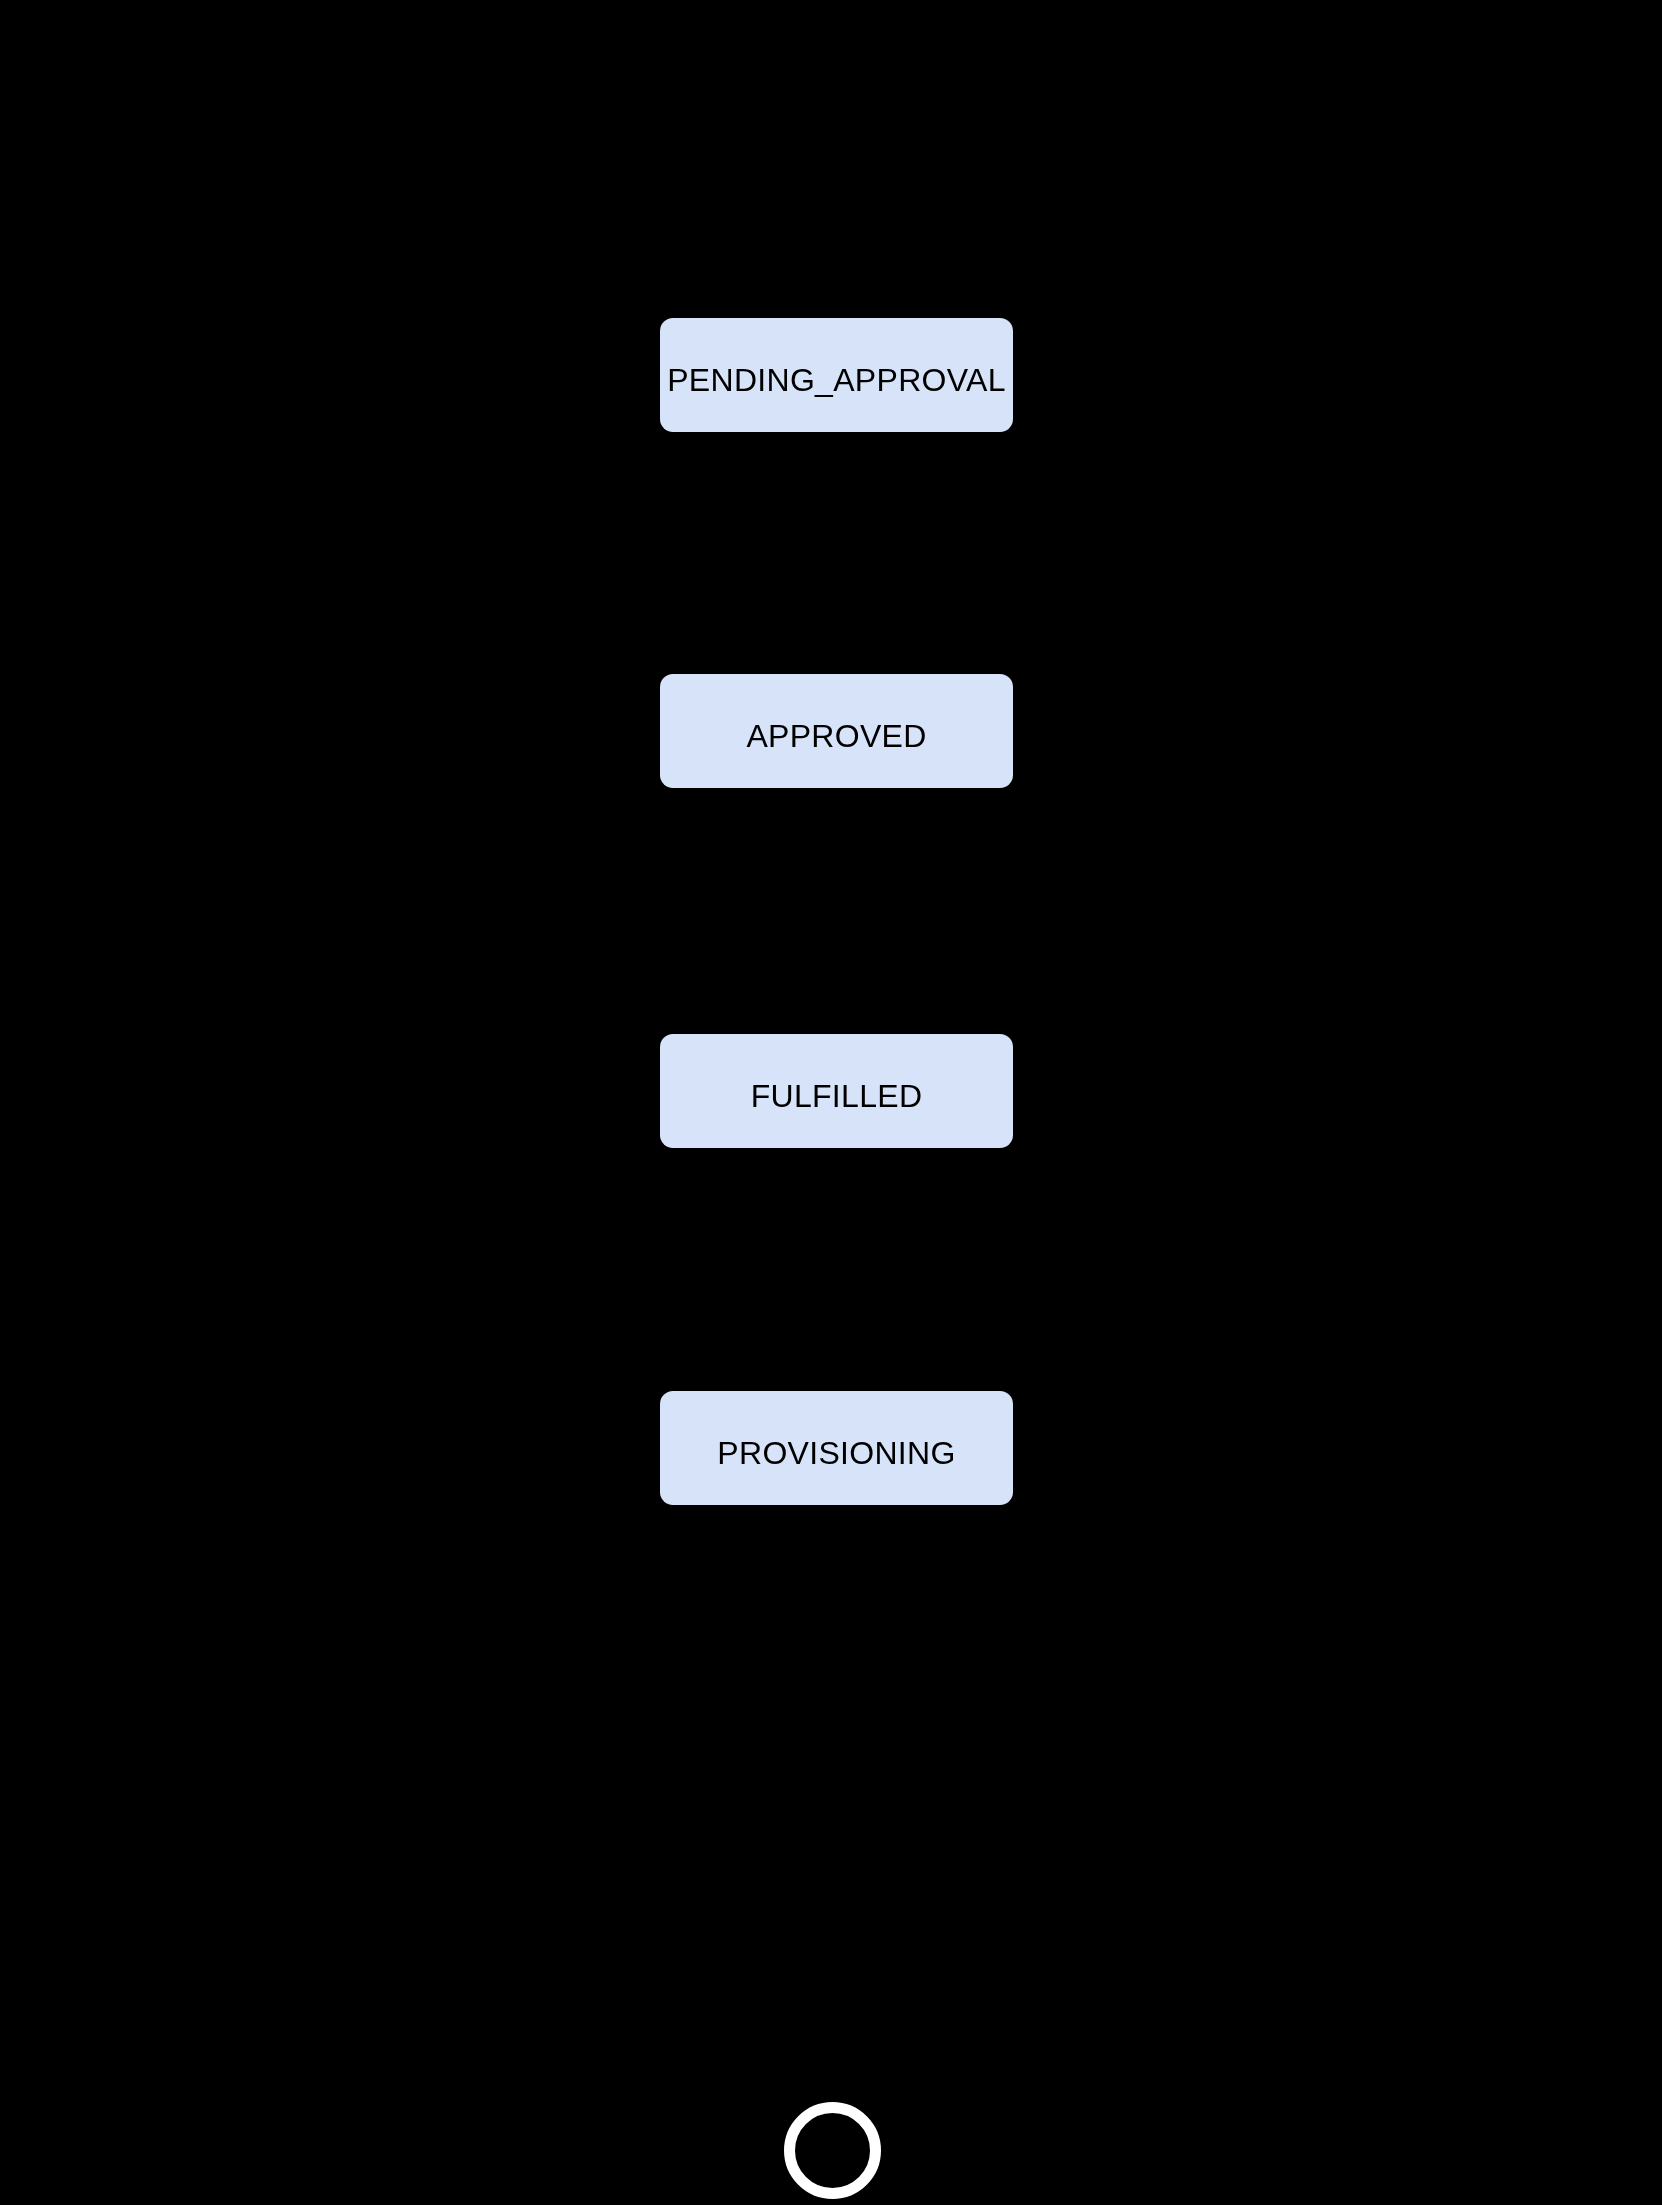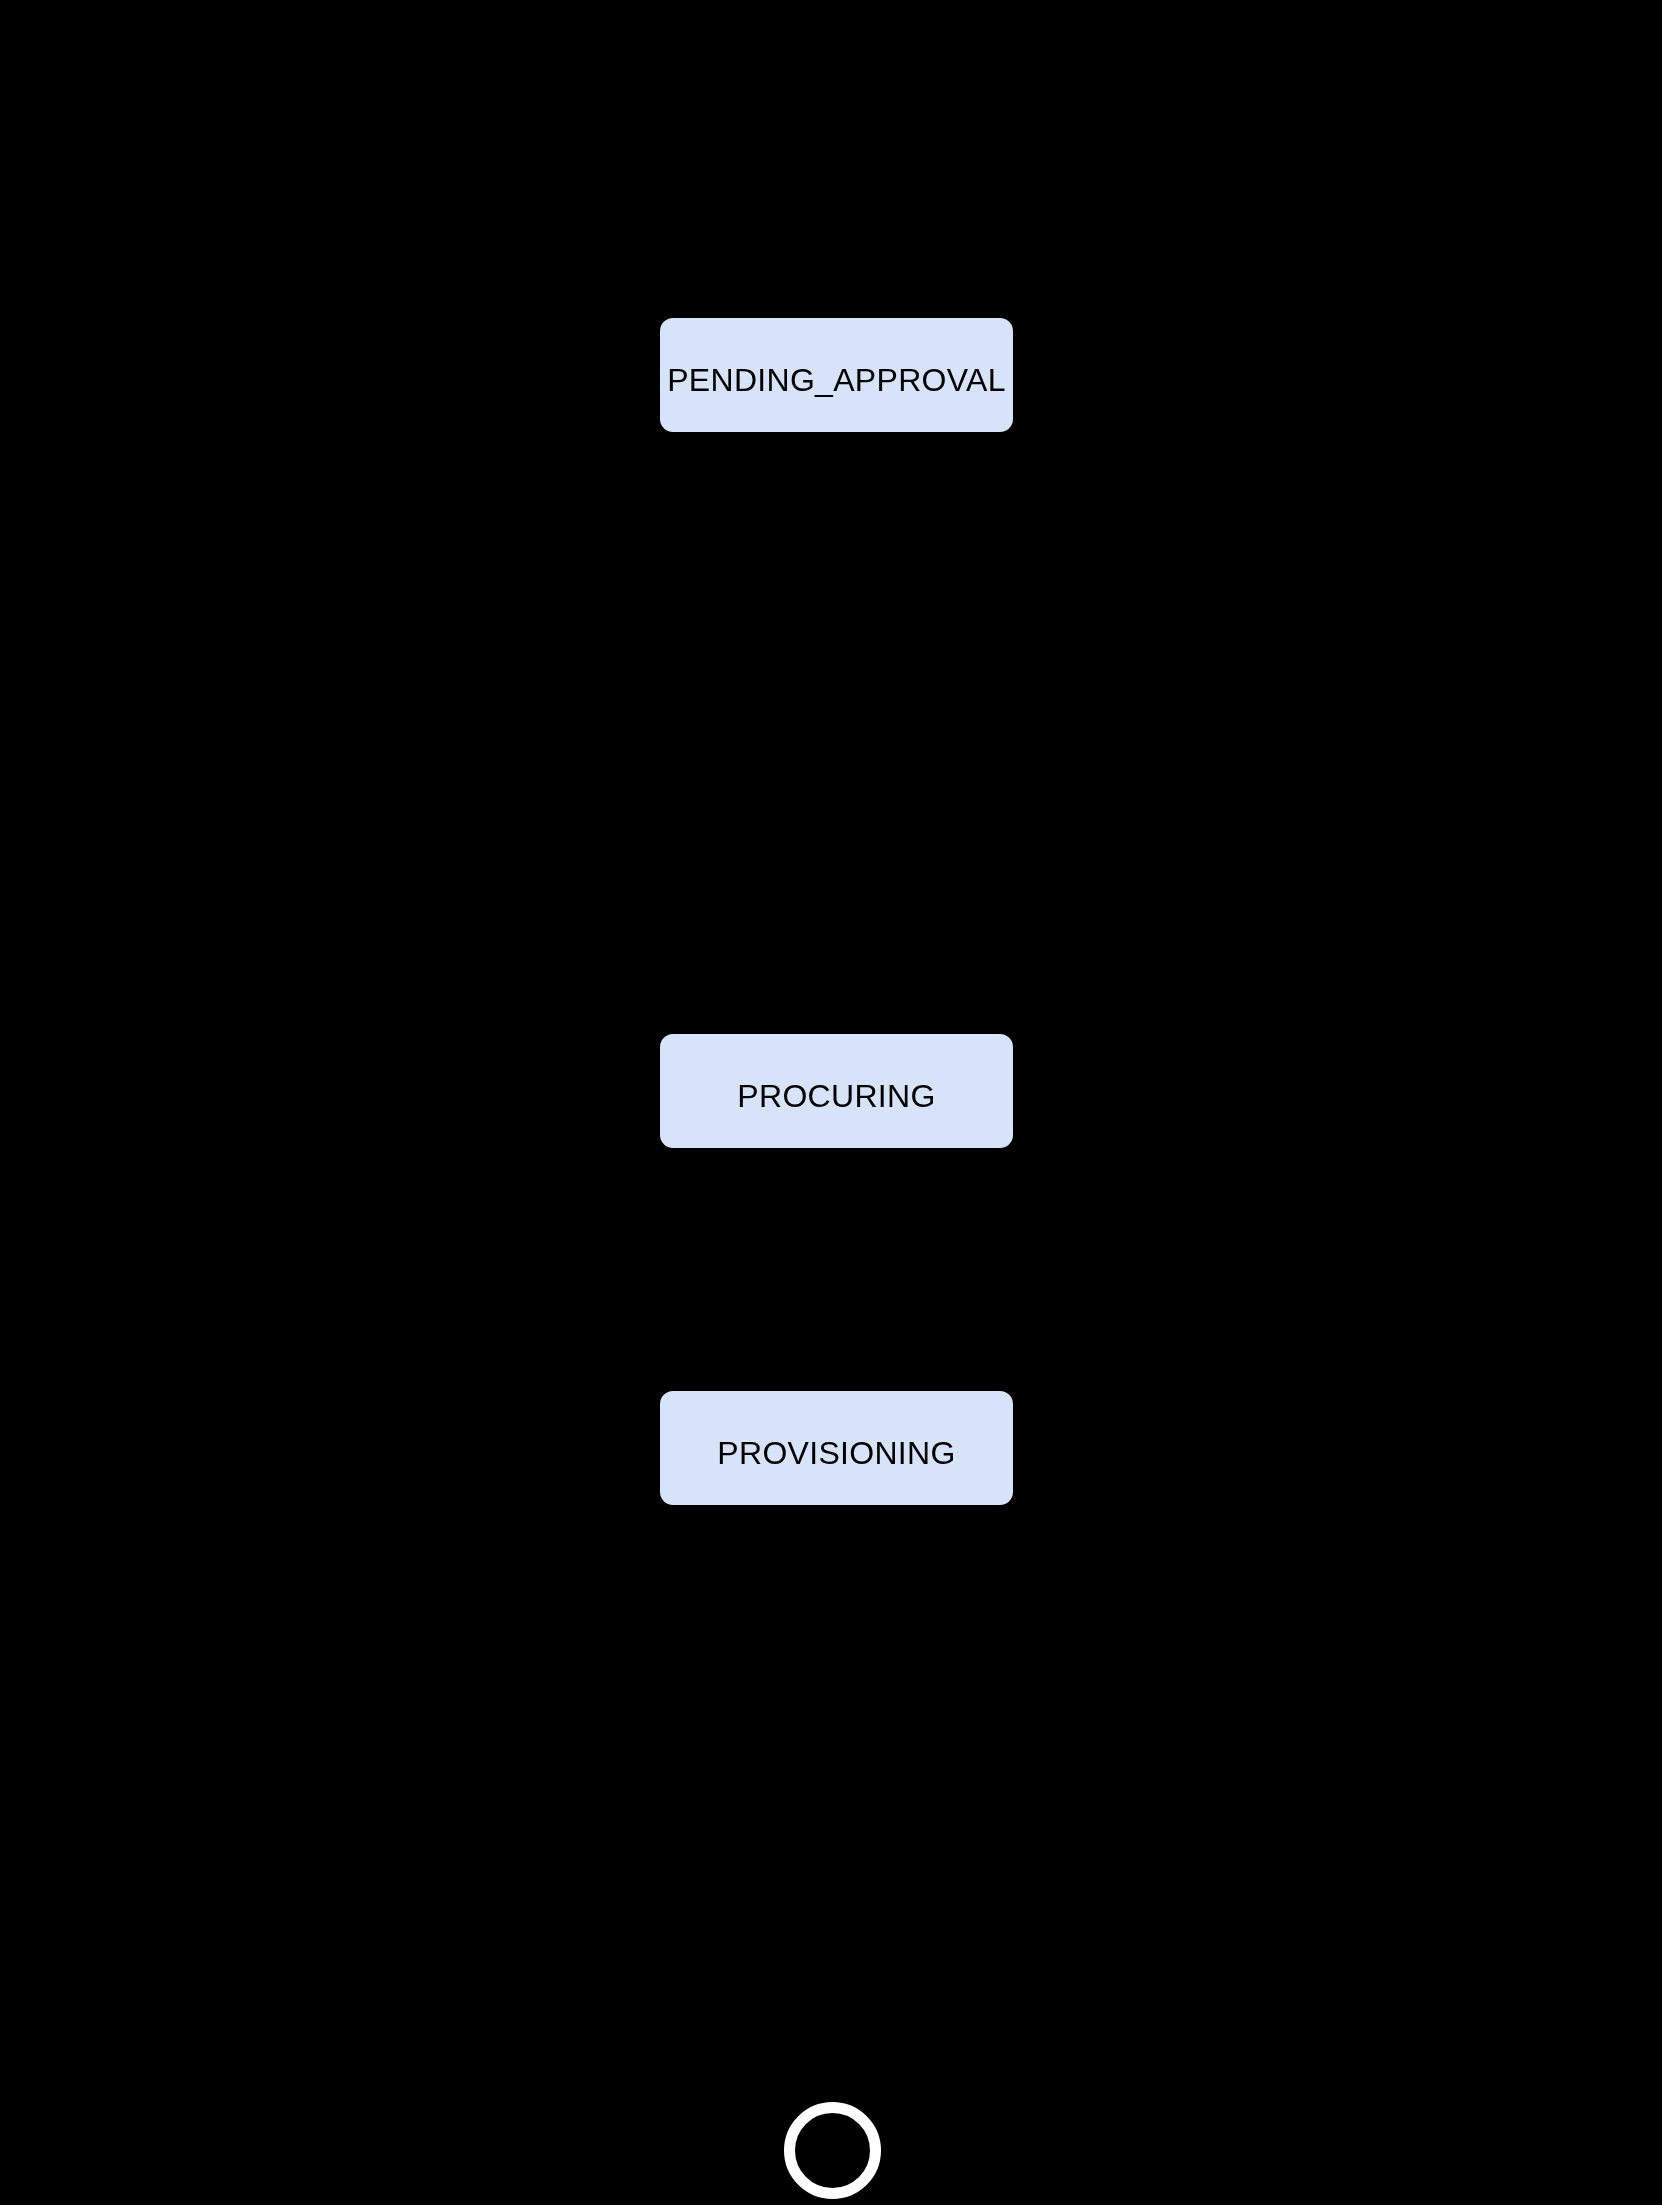--- a/index.html
+++ b/index.html
@@ -53,23 +53,26 @@
 </style>
 </head>
 <body>
 
 <div id="canvas">
 
   <div class="state" id="state-0">
     <span class="state-label">PENDING_APPROVAL</span>
   </div>
 
+  <div class="state" id="state-1">
+    <span class="state-label">APPROVED</span>
+  </div>
 
   <div class="state" id="state-2">
-    <span class="state-label">PROCURING</span>
+    <span class="state-label">FULFILLED</span>
   </div>
 
   <div class="state" id="state-3">
     <span class="state-label">PROVISIONING</span>
   </div>
 
 
   <div class="final-ring"></div>
 
 </div>

